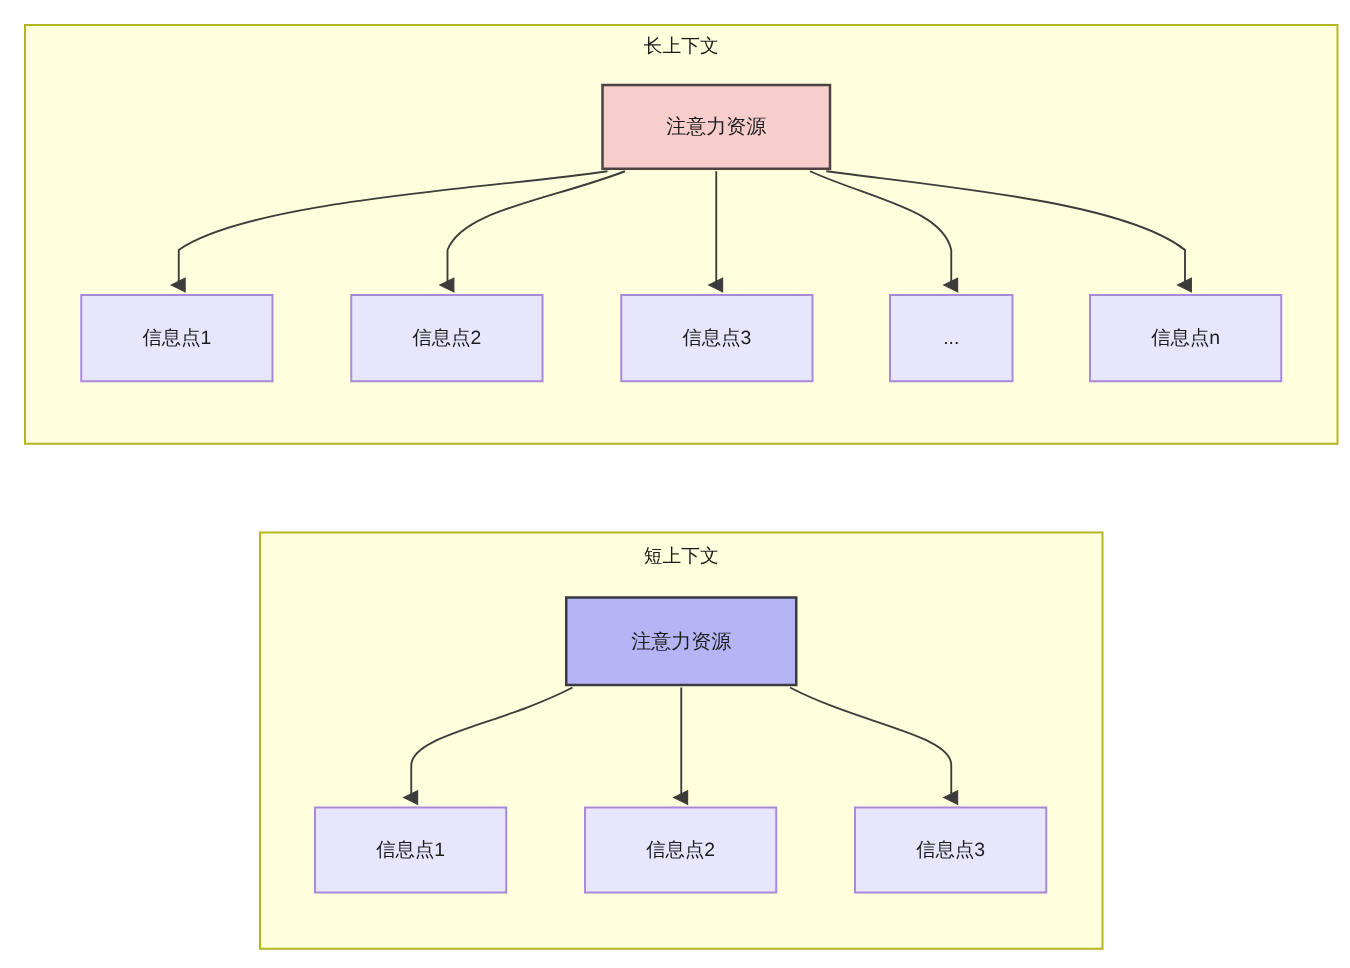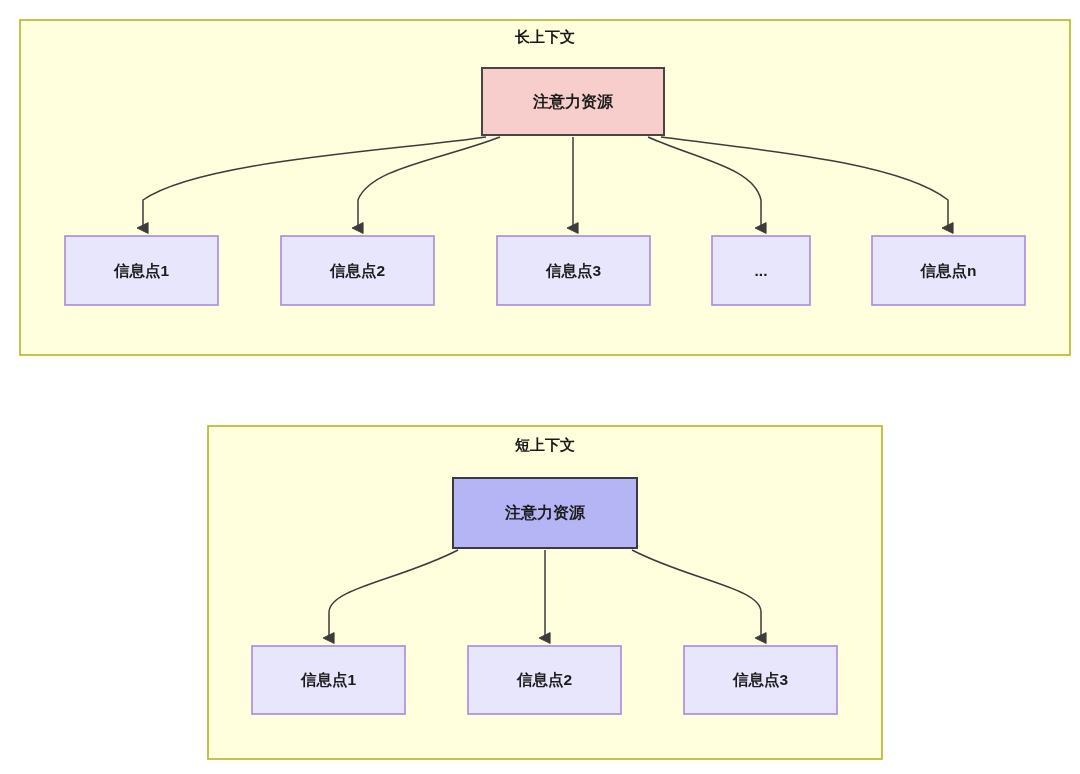--- a/index.html
+++ b/index.html
@@ -10,21 +10,20 @@
   body {
     width: 1080px;
     height: 774px;
     font-family: "Liberation Sans", "DejaVu Sans", sans-serif;
     overflow: hidden;
   }
   #diagram-root {
     position: relative;
     width: 1080px;
     height: 774px;
-    font-weight: bold;
   }
   svg.diagram {
     display: block;
     width: 1080px;
     height: 774px;
   }
   .group-frame {
     fill: #ffffdd;
     stroke: #b5b522;
     stroke-width: 1.6;

